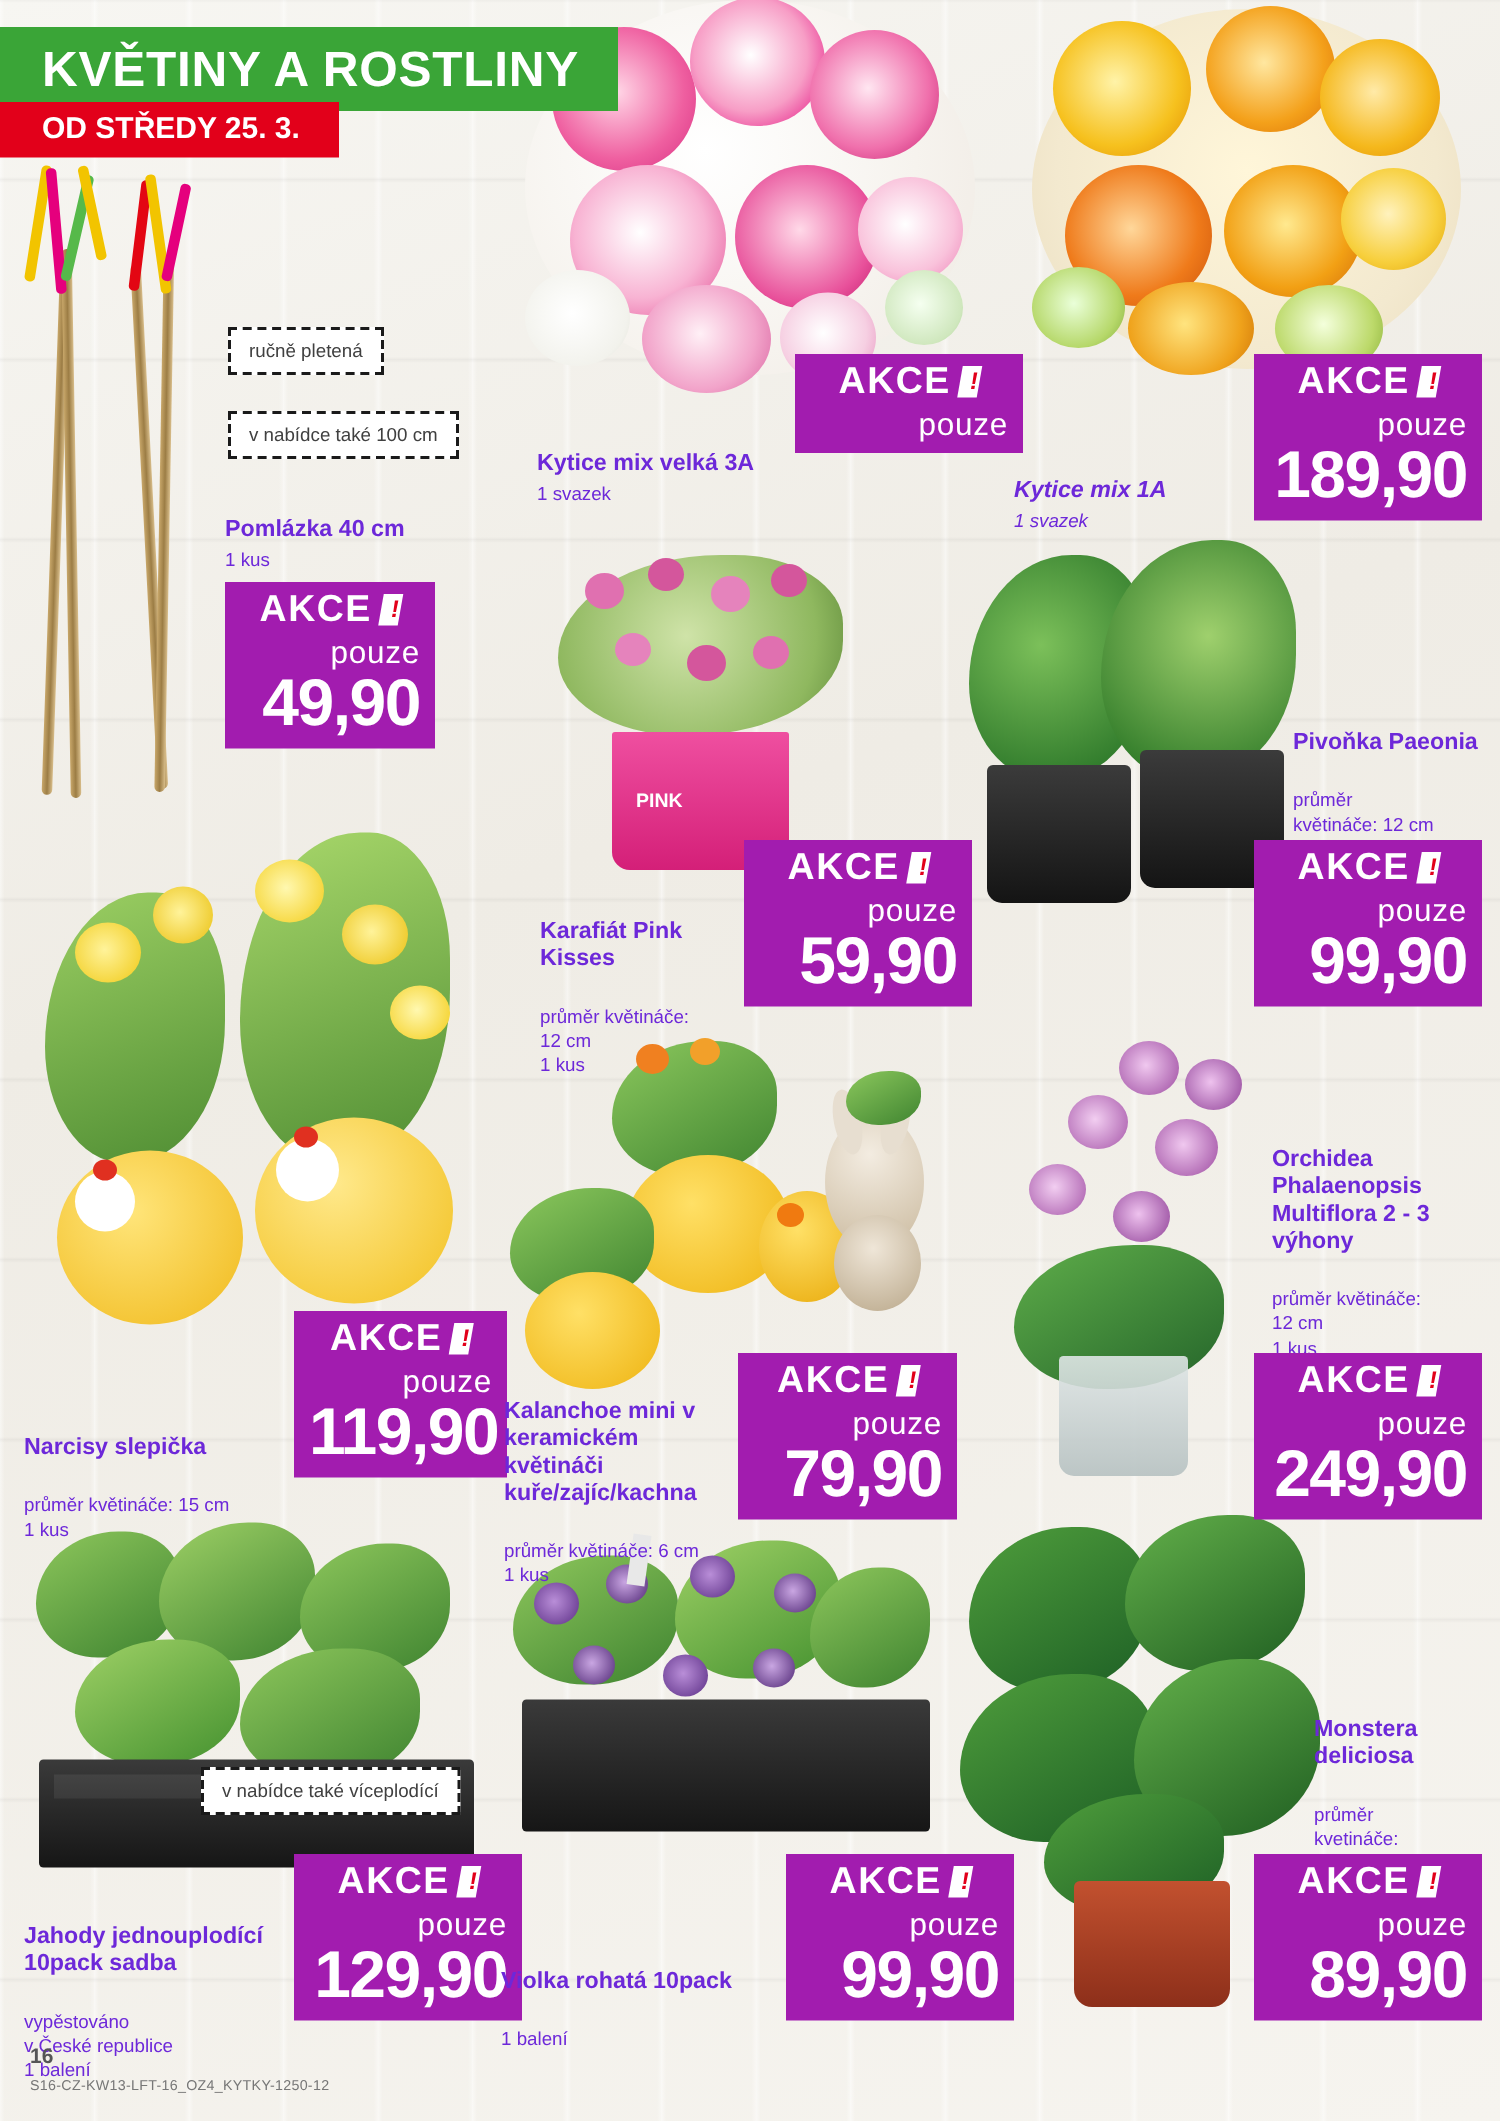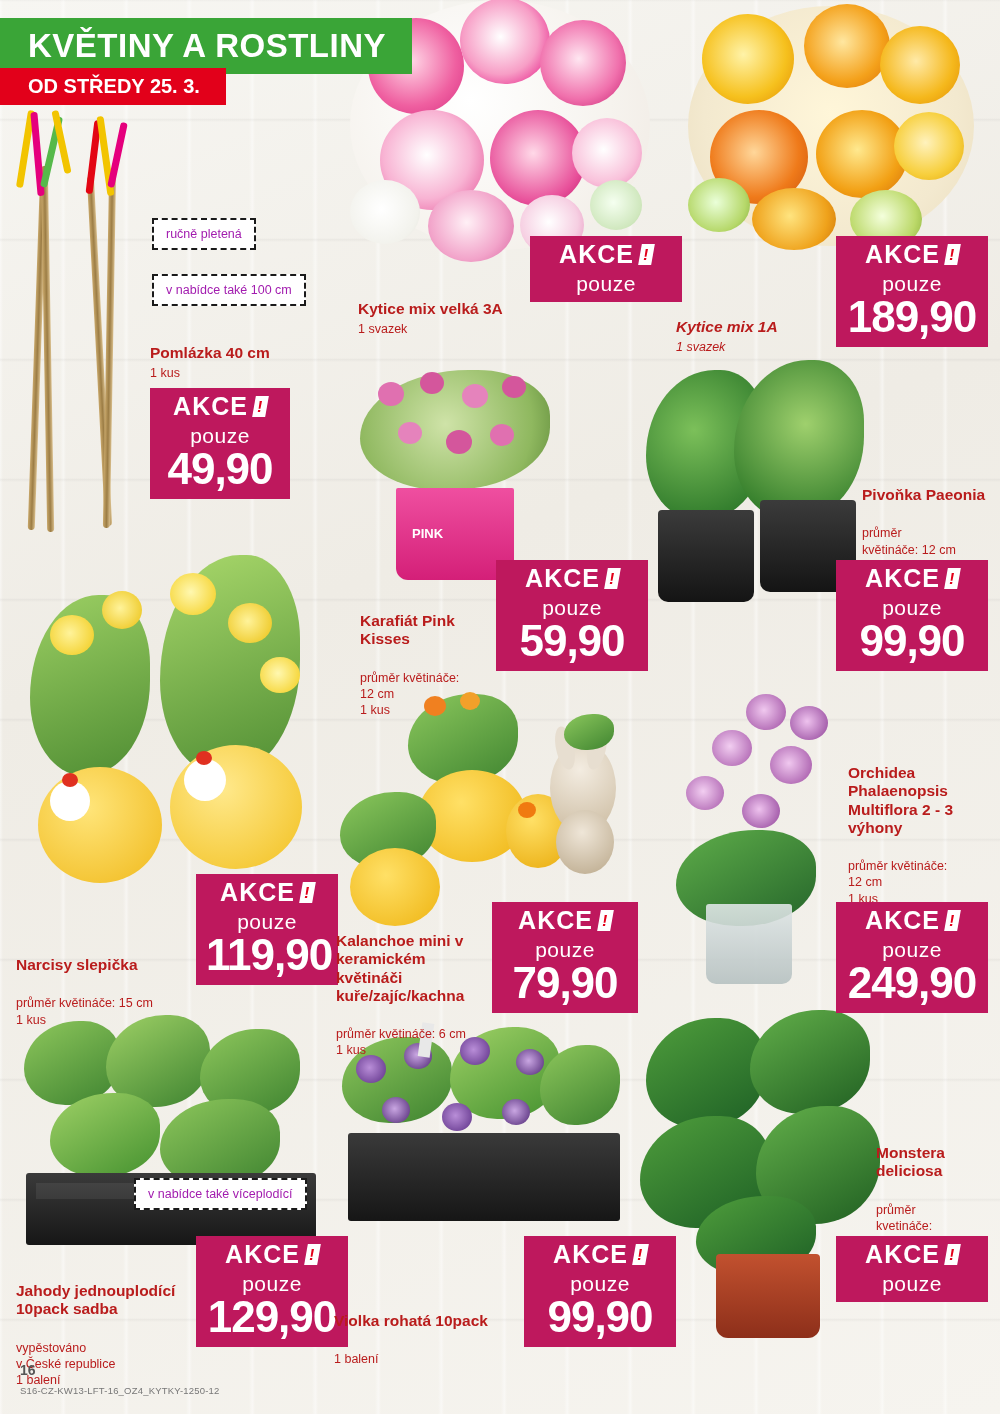--- a/index.html
+++ b/index.html
@@ -36,22 +36,22 @@
     position:absolute; left:0; top:68px;
     background:#e2001a; color:#fff;
     font-size:20px; font-weight:bold;
     padding:7px 26px 7px 28px;
     text-transform:uppercase;
   }
 
   
   .akce {
     position:absolute;
-    background:#be185d; color:#fff;
-    text-align:center;
+    background:#a21caf; color:#fff;
+    text-align:right;
     padding:6px 10px 8px 10px;
     line-height:1;
   }
   .akce .ak-row {
     display:flex; align-items:center; justify-content:center; gap:6px;
     font-size:25px; font-weight:bold; letter-spacing:1px;
   }
   .akce .bang {
     display:inline-block; width:13px; height:21px;
     background:#fff; color:#e2001a;
@@ -59,32 +59,32 @@
     transform:skewX(-10deg);
   }
   .akce .pouze {
     font-size:21px; font-weight:normal; margin-top:6px; letter-spacing:0.5px;
   }
   .akce .price {
     font-size:44px; font-weight:bold; margin-top:1px; letter-spacing:-1px;
   }
 
   
-  .prod { position:absolute; color:#b91c1c; }
+  .prod { position:absolute; color:#6d28d9; }
   .prod .nm { font-size:15.5px; font-weight:bold; line-height:1.18; }
   .prod .ds { font-size:12.5px; line-height:1.3; margin-top:3px; }
 
   
   .note {
     position:absolute;
     border:2px dashed #1a1a1a;
     background:#fff;
     font-size:12.5px;
     padding:7px 12px;
-    color:#a21caf;
+    color:#404040;
     white-space:nowrap;
   }
 
   
   .pageno {
     position:absolute; left:20px; top:1362px;
     font-size:14px; font-weight:bold; color:#555;
   }
   .code {
     position:absolute; left:20px; top:1385px;
@@ -154,21 +154,21 @@
     <div class="whip" style="left:96px; top:62px;  height:356px; transform:rotate(1deg);"></div>
     <div class="ribbon" style="left:12px; top:0px;  height:78px; background:#f2c400; transform:rotate(9deg);"></div>
     <div class="ribbon" style="left:24px; top:2px;  height:84px; background:#e5007d; transform:rotate(-5deg);"></div>
     <div class="ribbon" style="left:38px; top:6px;  height:72px; background:#56b94a; transform:rotate(13deg);"></div>
     <div class="ribbon" style="left:48px; top:0px;  height:64px; background:#f2c400; transform:rotate(-12deg);"></div>
     <div class="ribbon" style="left:80px; top:10px; height:74px; background:#e30613; transform:rotate(7deg);"></div>
     <div class="ribbon" style="left:92px; top:6px;  height:80px; background:#f2c400; transform:rotate(-8deg);"></div>
     <div class="ribbon" style="left:104px;top:12px; height:66px; background:#e5007d; transform:rotate(12deg);"></div>
   </div>
 
-  <div class="img" style="left:350px; top:360px; width:210px; height:230px;">
+  <div class="img" style="left:362px; top:360px; width:210px; height:230px;">
     <div class="leafy" style="left:10px; top:10px; width:190px; height:120px; background:radial-gradient(circle at 45% 45%, #cfe3a8 0%, #8fb85f 70%, #5f8a3a 100%);"></div>
     <div class="blob" style="left:28px; top:22px;  width:26px;height:24px; background:#e070b0;"></div>
     <div class="blob" style="left:70px; top:12px;  width:24px;height:22px; background:#d4569c;"></div>
     <div class="blob" style="left:112px;top:24px;  width:26px;height:24px; background:#e583bc;"></div>
     <div class="blob" style="left:152px;top:16px;  width:24px;height:22px; background:#d4569c;"></div>
     <div class="blob" style="left:48px; top:62px;  width:24px;height:22px; background:#e583bc;"></div>
     <div class="blob" style="left:96px; top:70px;  width:26px;height:24px; background:#d4569c;"></div>
     <div class="blob" style="left:140px;top:64px;  width:24px;height:22px; background:#e070b0;"></div>
     <div class="pot" style="left:46px; top:128px; width:118px; height:92px; background:linear-gradient(180deg,#ef4fa0,#d41f78); border-radius:2px 2px 12px 12px;"></div>
     <div style="position:absolute; left:62px; top:166px; font-size:13px; font-weight:bold; color:#fff;">PINK</div>
@@ -414,18 +414,19 @@
 kvetináče:
 12 cm
 1 kus</div>
   </div>
   <div class="akce" style="left:836px; top:1236px; width:152px;">
     <div class="ak-row">
         <span>AKCE</span>
         <span class="bang">!</span>
       </div>
     <div class="pouze">pouze</div>
+    <div class="price">89,90</div>
   </div>
 
   <div class="pageno">16</div>
   <div class="code">S16-CZ-KW13-LFT-16_OZ4_KYTKY-1250-12</div>
 
 </div>
 
 </body></html>

